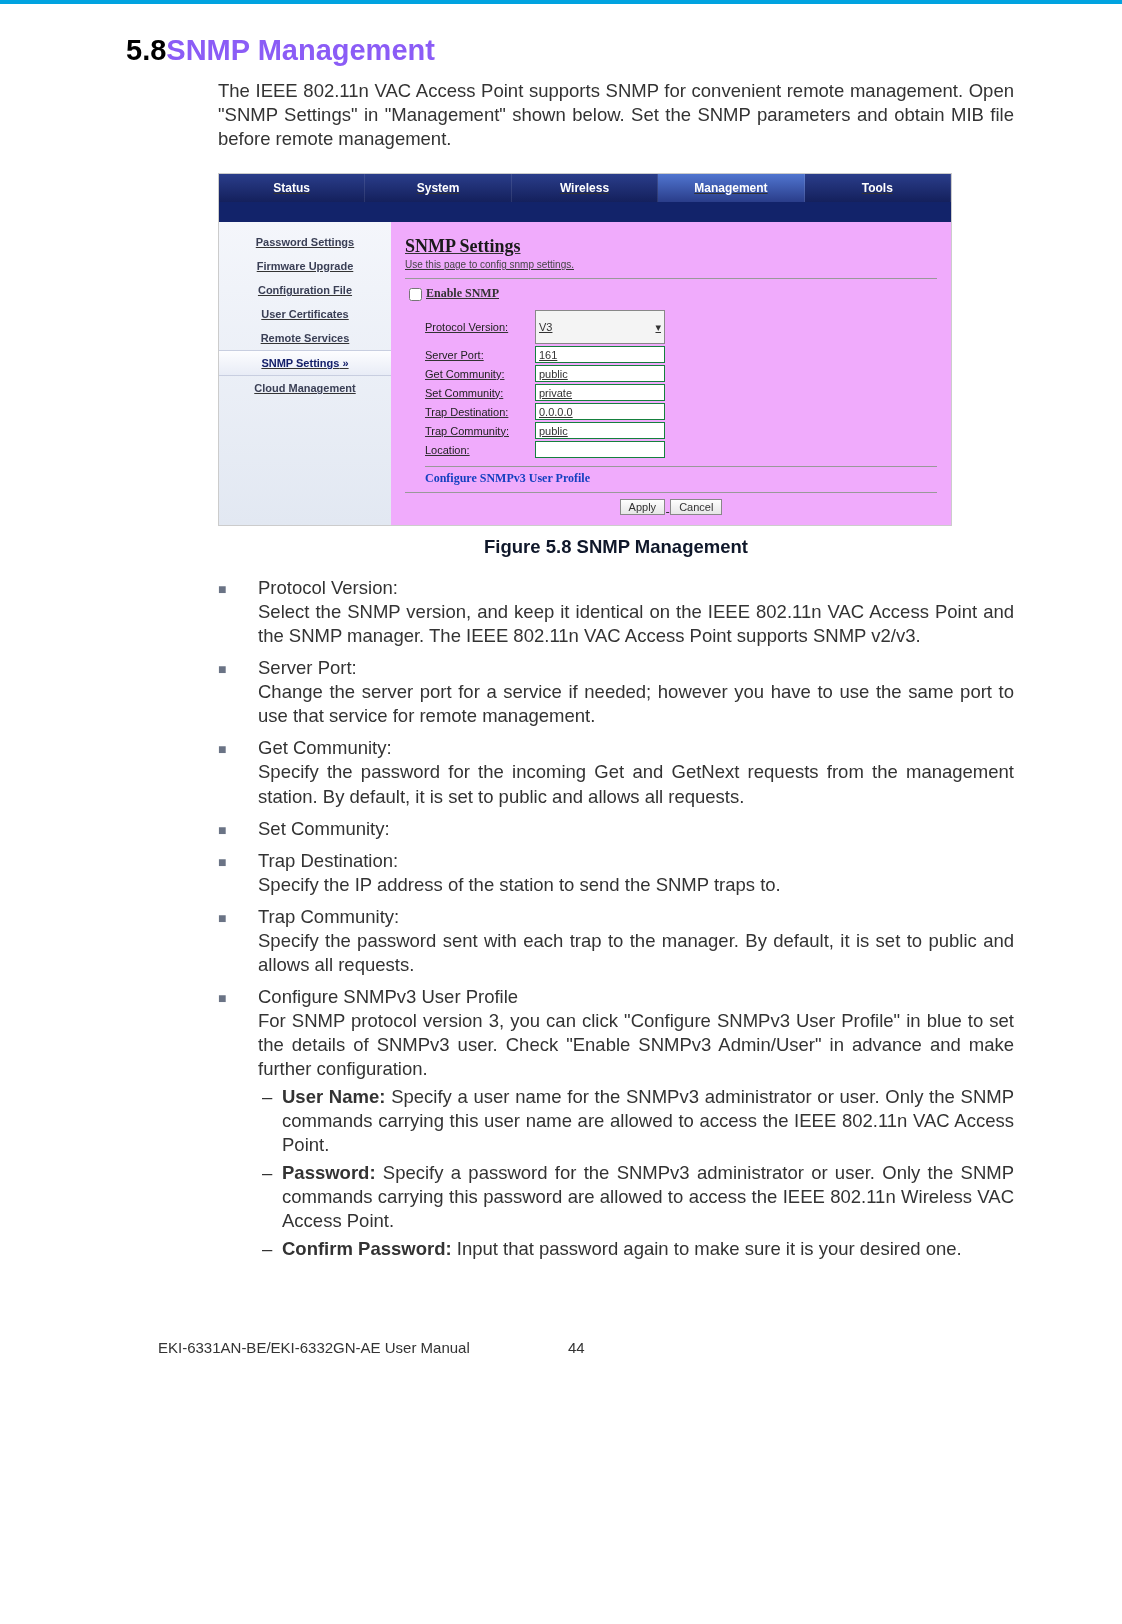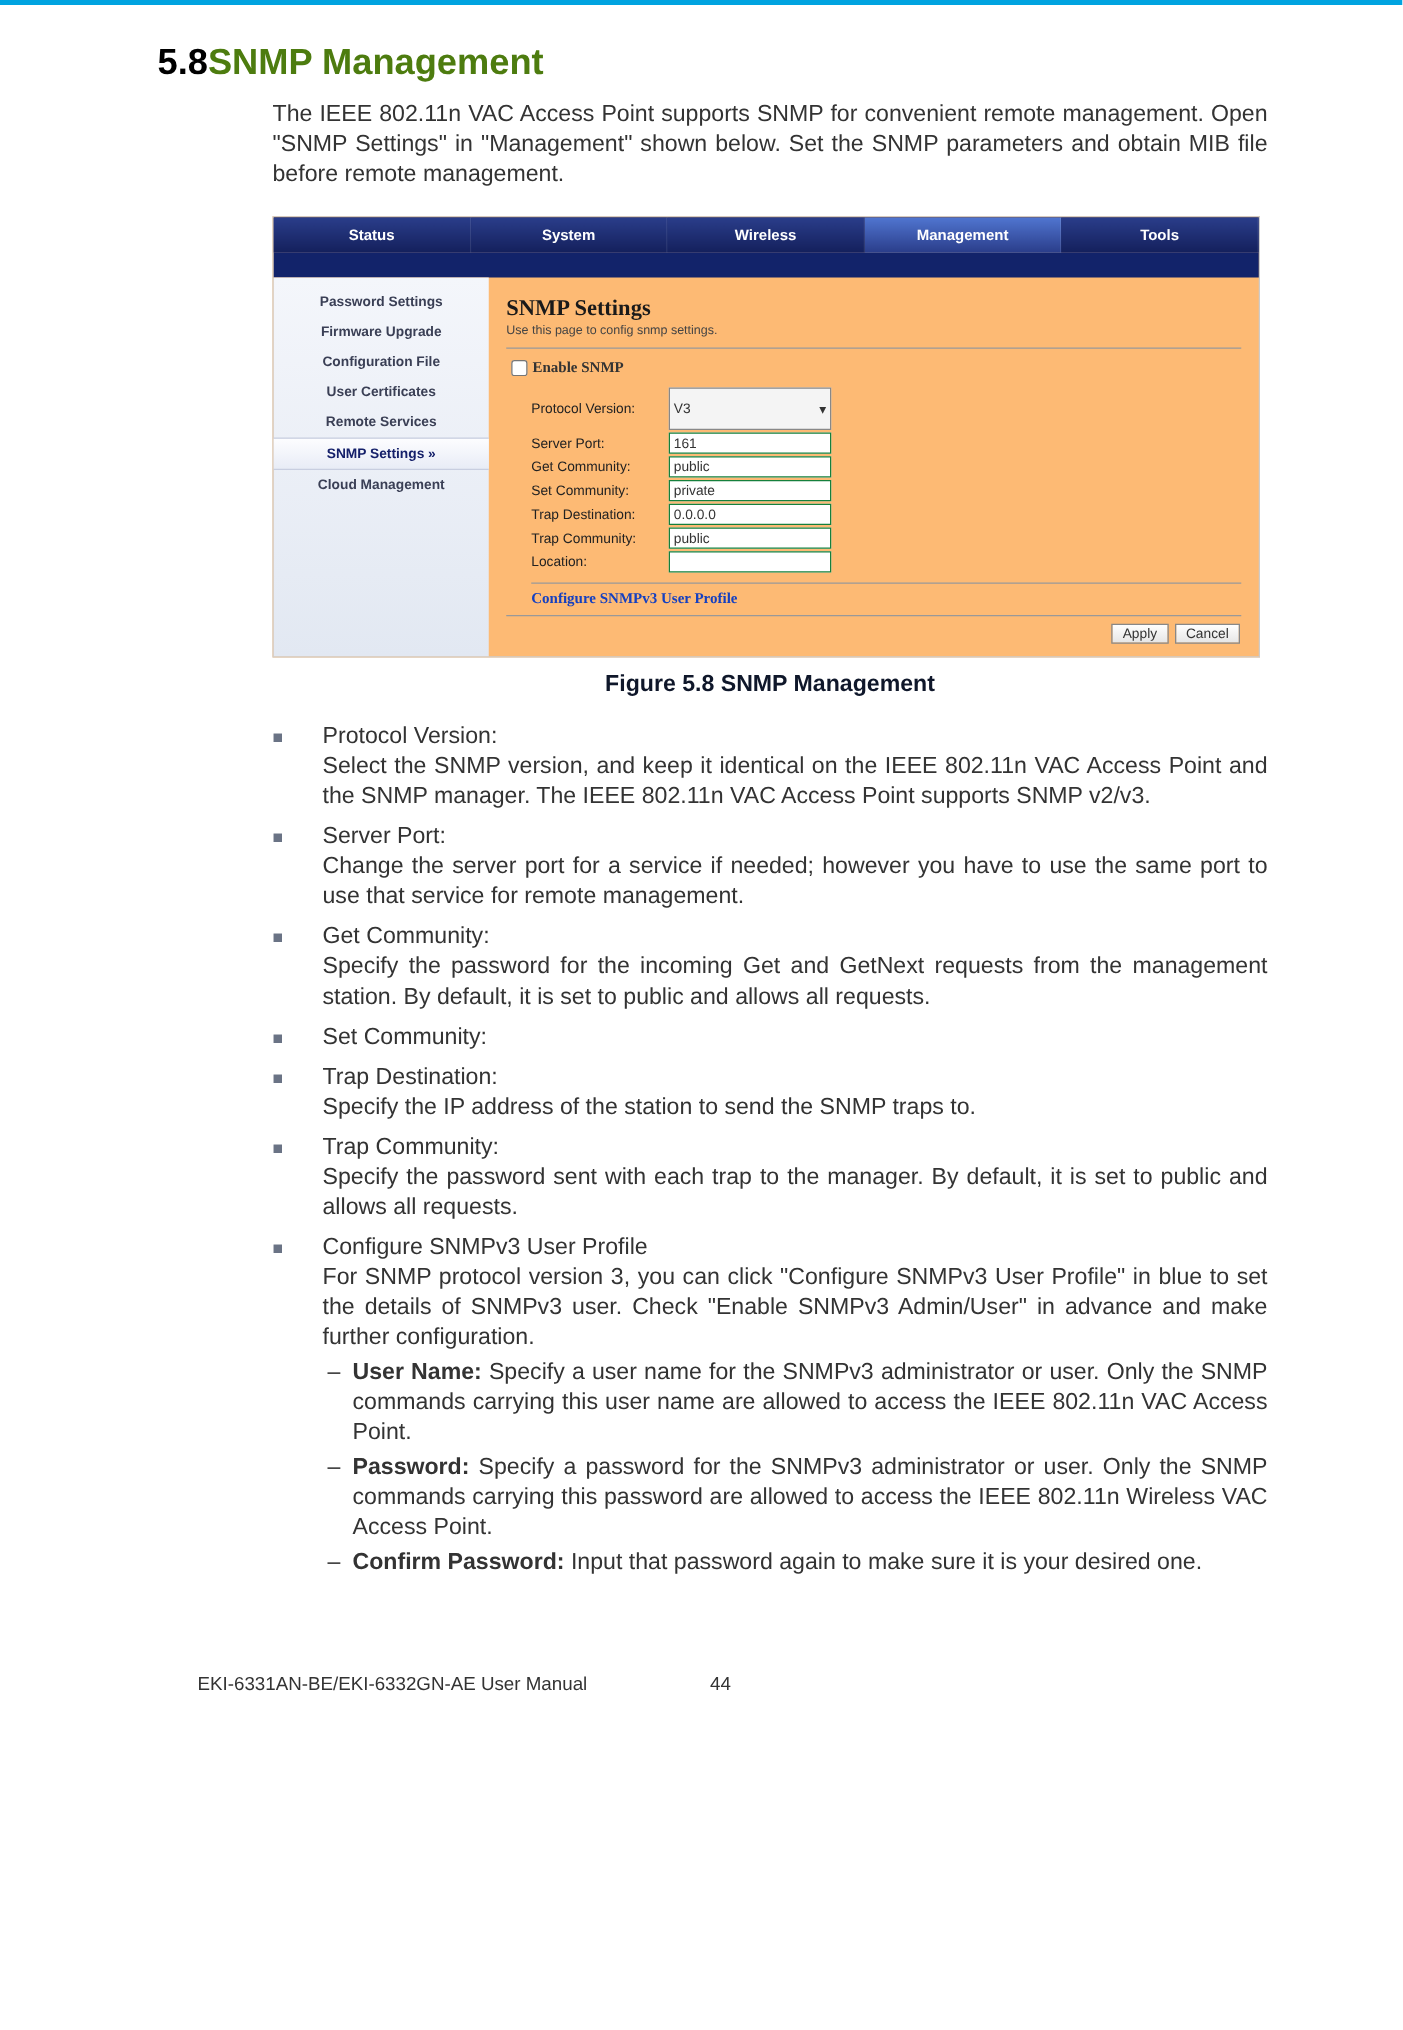--- a/index.html
+++ b/index.html
@@ -25,39 +25,40 @@
     margin-left: 18px;
   }
   .heading-num {
     font-size: 29px;
     font-weight: bold;
     color: #000;
   }
   .heading-title {
     font-size: 29px;
     font-weight: bold;
-    color: #4d7c0f;
+    color: #8b5cf6;
   }
   .body-text {
     margin-left: 110px;
     font-size: 18.5px;
     line-height: 1.3;
     color: #333;
     text-align: justify;
     margin-bottom: 22px;
   }
   .fig-wrap {
     margin-left: 110px;
     margin-bottom: 8px;
   }
   .screenshot {
     border: 1px solid #ccc;
-    width: 790px;
-    background: #fdba74;
-    font-size: 11px;
+    width: 734px;
+    background: #f0abfc;
+    font-size: 11px;
+    text-decoration: underline;
   }
   .ss-tabs {
     display: flex;
     background: #1a2a6c;
     color: #fff;
     height: 28px;
   }
   .ss-tab {
     flex: 1;
     text-align: center;
@@ -120,21 +121,21 @@
     padding: 16px 3px;
     display: inline-flex;
     align-items: center;
     justify-content: space-between;
     background: #f4f4f4;
   }
   .ss-enable { font-weight: bold; font-family: Georgia, serif; font-size: 12px; margin: 4px 0 6px 0; }
   .ss-enable input { vertical-align: middle; margin-right:4px; }
   .ss-link { color: #1540c0; font-weight: bold; font-family: Georgia, serif; font-size: 12px; margin: 6px 0 2px 20px; display:inline-block; border-top:1px solid #999; width:calc(100% - 20px); padding-top:4px;}
   .ss-hr { border-top: 1px solid #999; margin: 4px 0 6px 0; }
-  .ss-btns { text-align: right; margin-top:6px;}
+  .ss-btns { text-align: center; margin-top:6px;}
   .ss-btn {
     display: inline-block;
     border: 1px solid #888;
     background: linear-gradient(#fefefe,#e6e6e6);
     font-size: 11px;
     padding: 1px 8px;
     margin: 0 1px;
   }
   .fig-caption {
     text-align: center;

